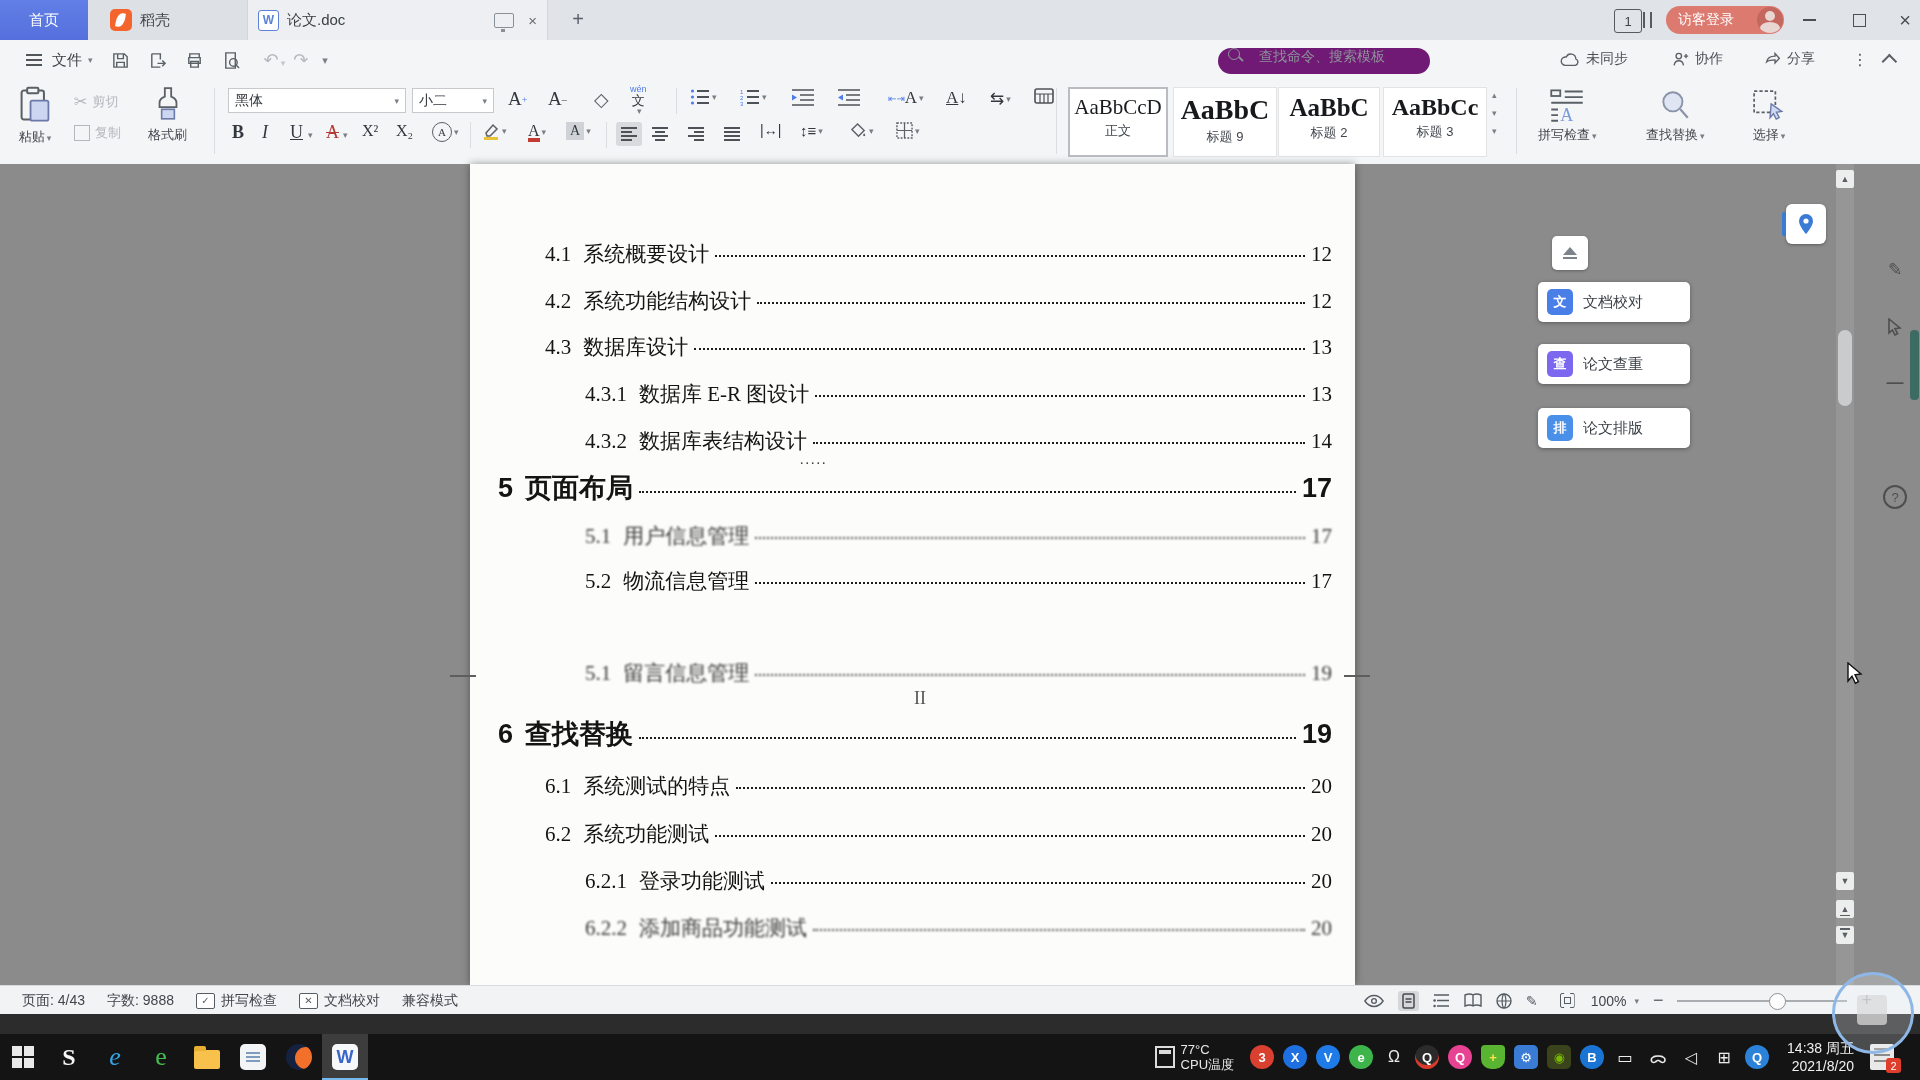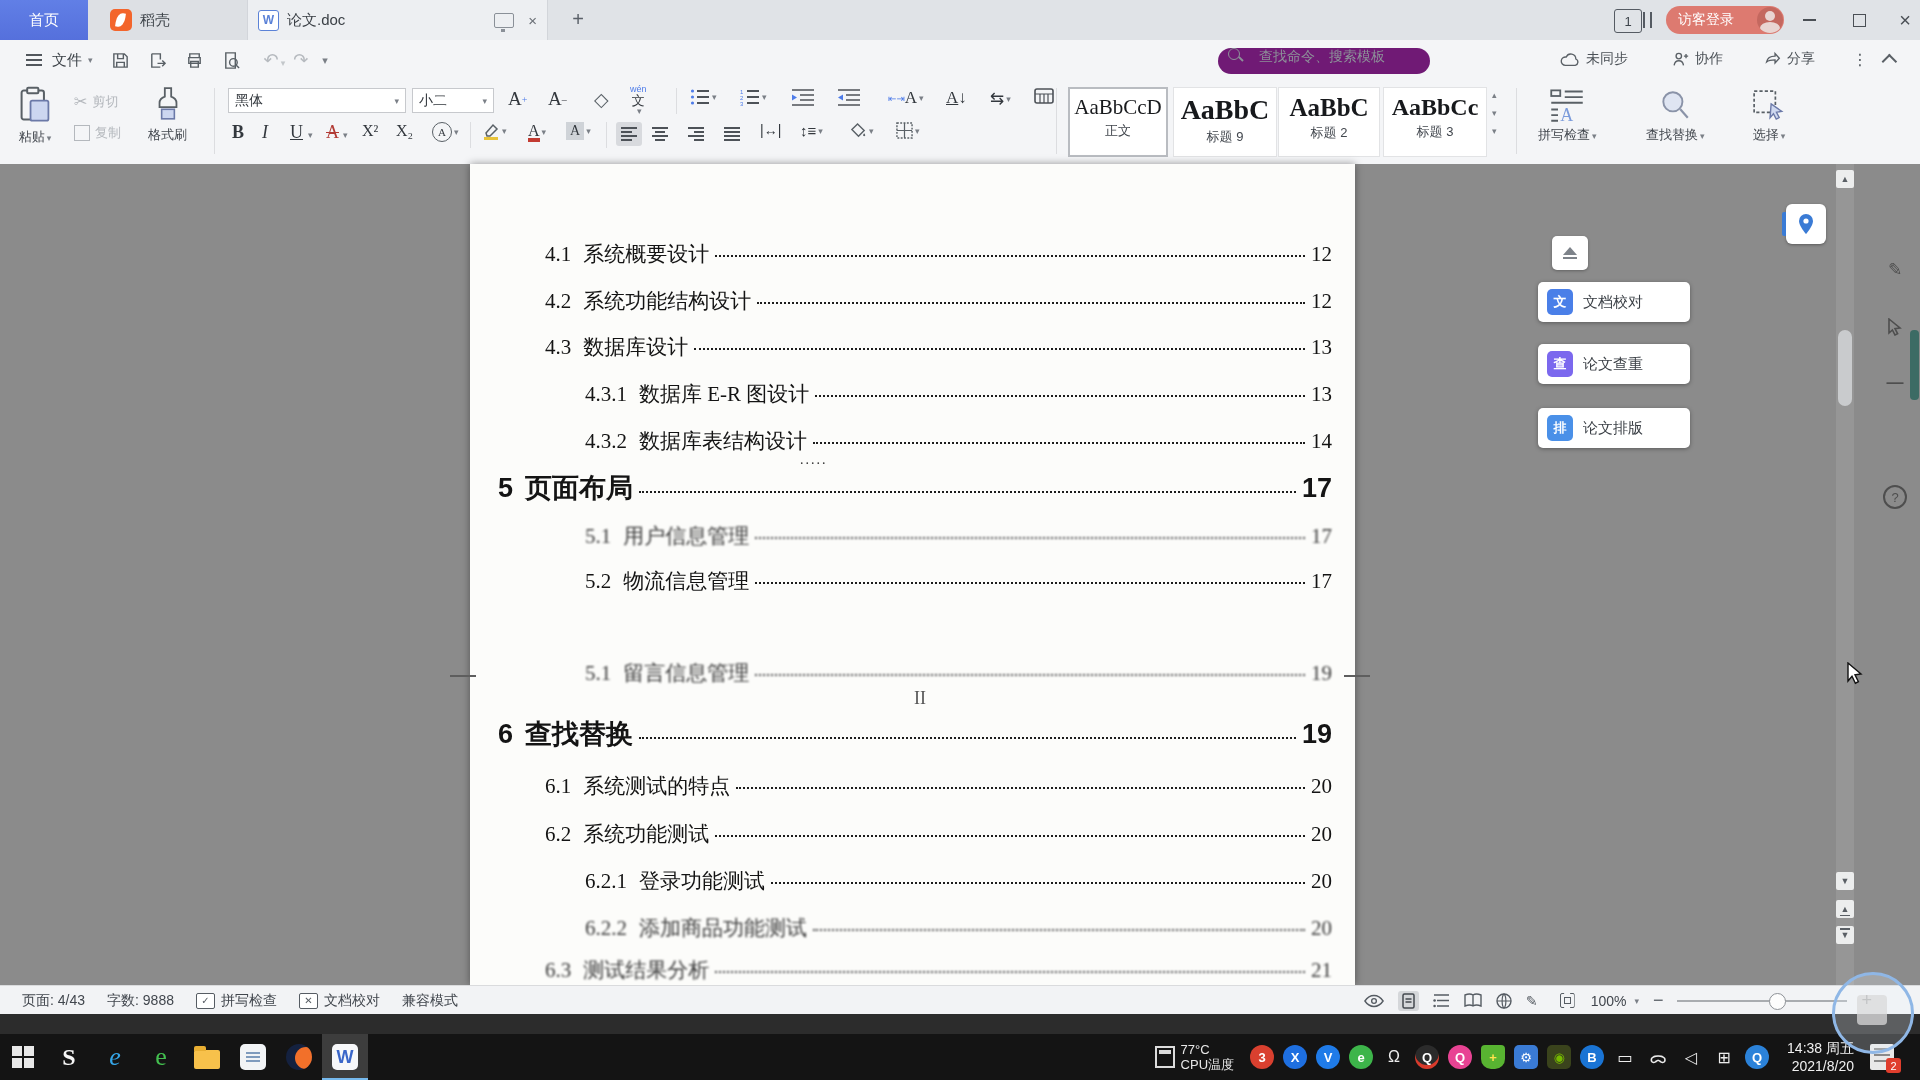--- a/index.html
+++ b/index.html
@@ -541,26 +541,20 @@
         <span class="toc-title">登录功能测试</span>
         <span class="leader"></span>
         <span class="toc-page">20</span>
       </div>
       <div class="toc-row lv b1" style="left: 115px; top: 750px; width: 747px;">
         <span class="toc-num">6.2.2</span>
         <span class="toc-title">添加商品功能测试</span>
         <span class="leader"></span>
         <span class="toc-page">20</span>
       </div>
-      <div class="toc-row lv b1" style="left: 75px; top: 792px; width: 787px;">
-        <span class="toc-num">6.3</span>
-        <span class="toc-title">测试结果分析</span>
-        <span class="leader"></span>
-        <span class="toc-page">21</span>
-      </div>
       <div class="scanmark" style="left: 330px; top: 288px; font-size: 14px; letter-spacing: 2px;">.....</div>
       <div class="scanmark" style="left: 444px; top: 524px; font-size: 18px; color: rgb(85, 85, 85);">II</div>
     </div>
 
   <div class="cropdash" style="left:450px;top:511px;"></div>
   <div class="cropdash" style="left:1344px;top:511px;"></div>
 
   <div class="abs sbar-track"></div>
   <div class="abs sbar-btn" style="top:6px;">▲</div>
   <div class="abs sbar-thumb"></div>

